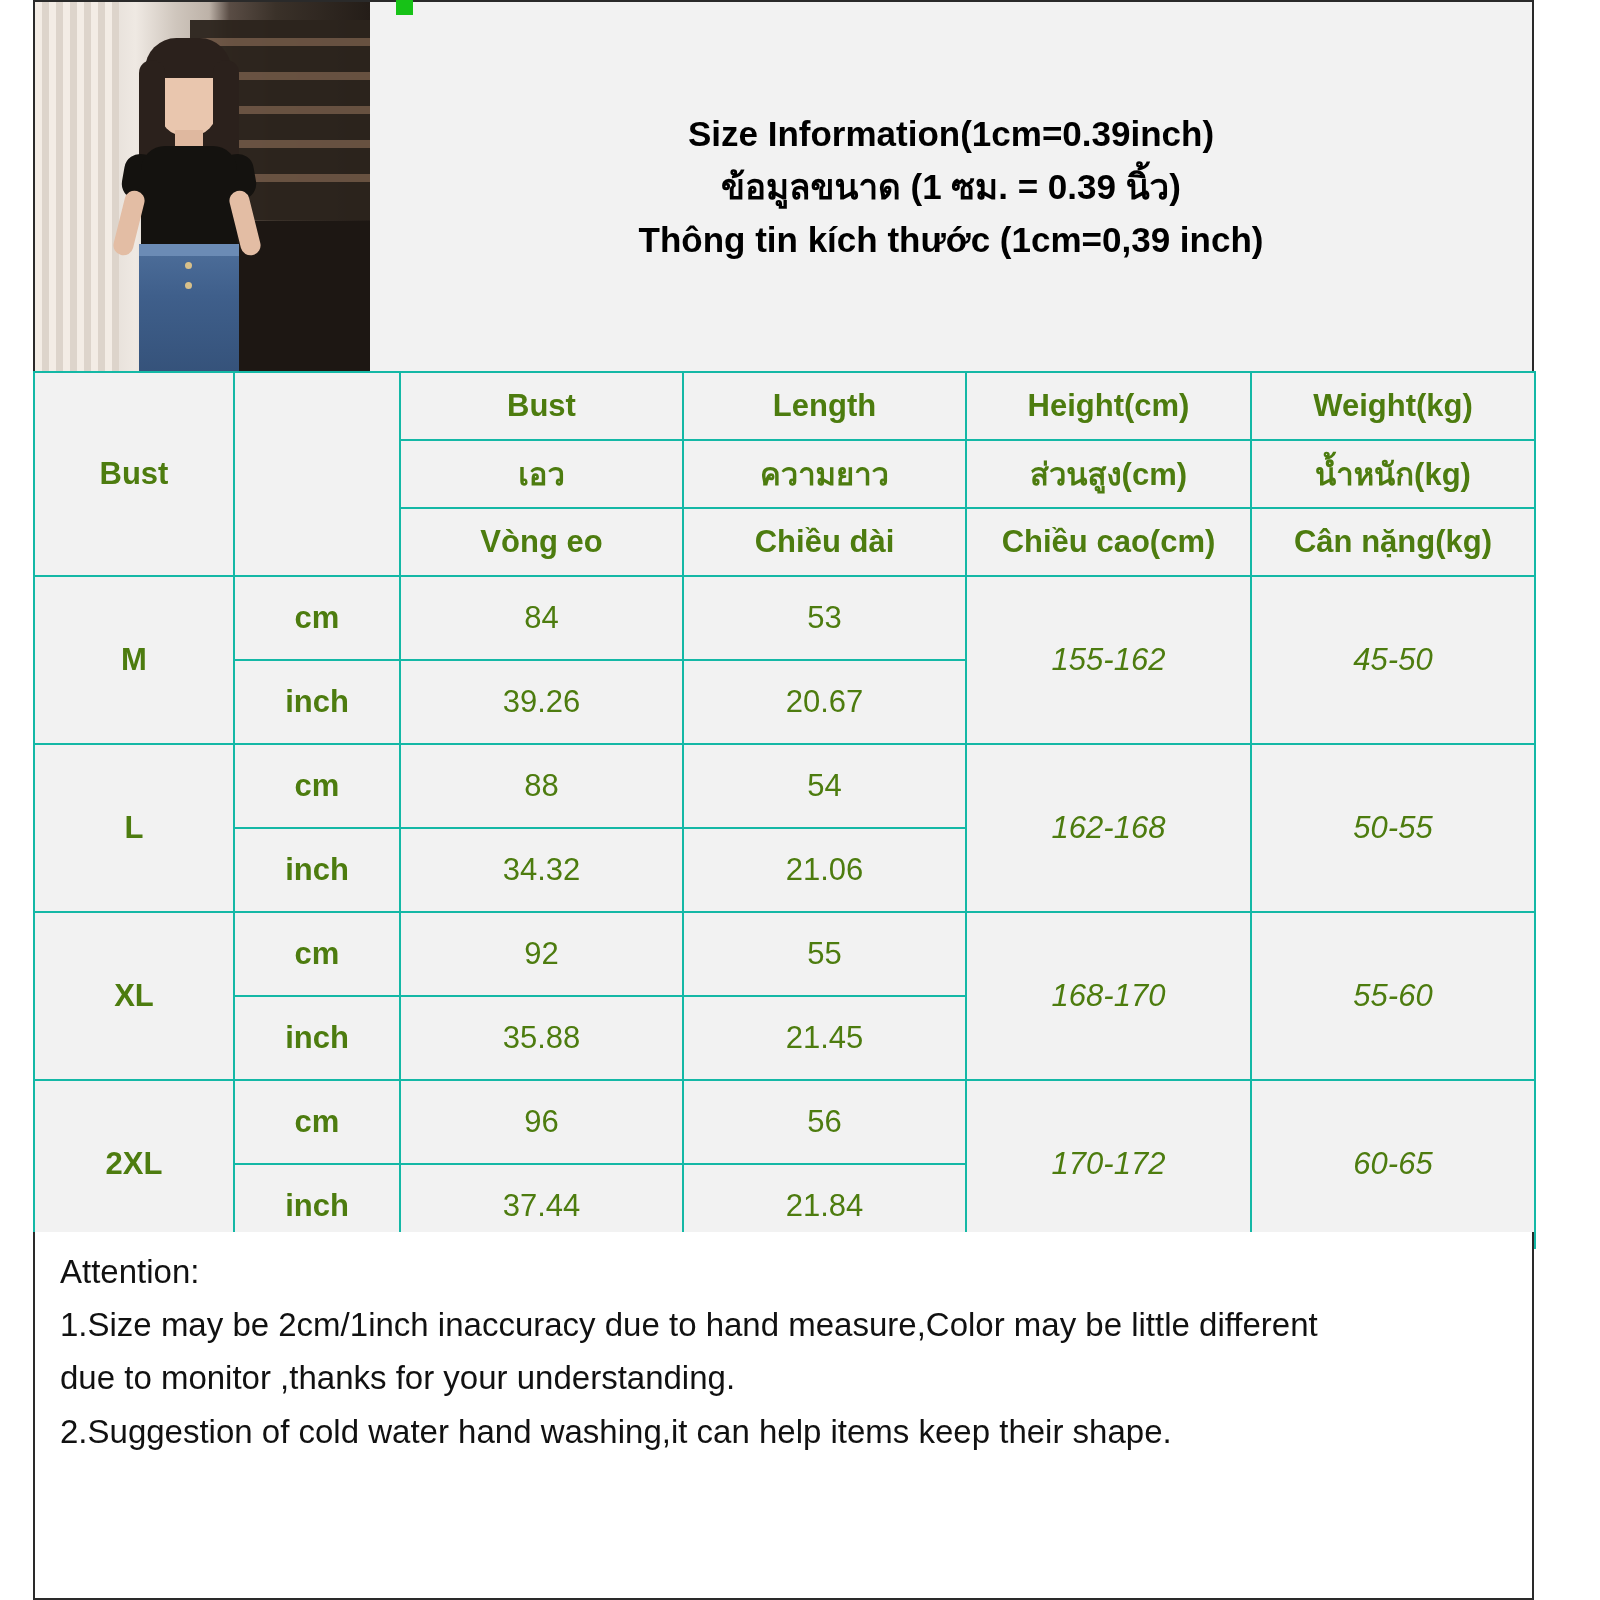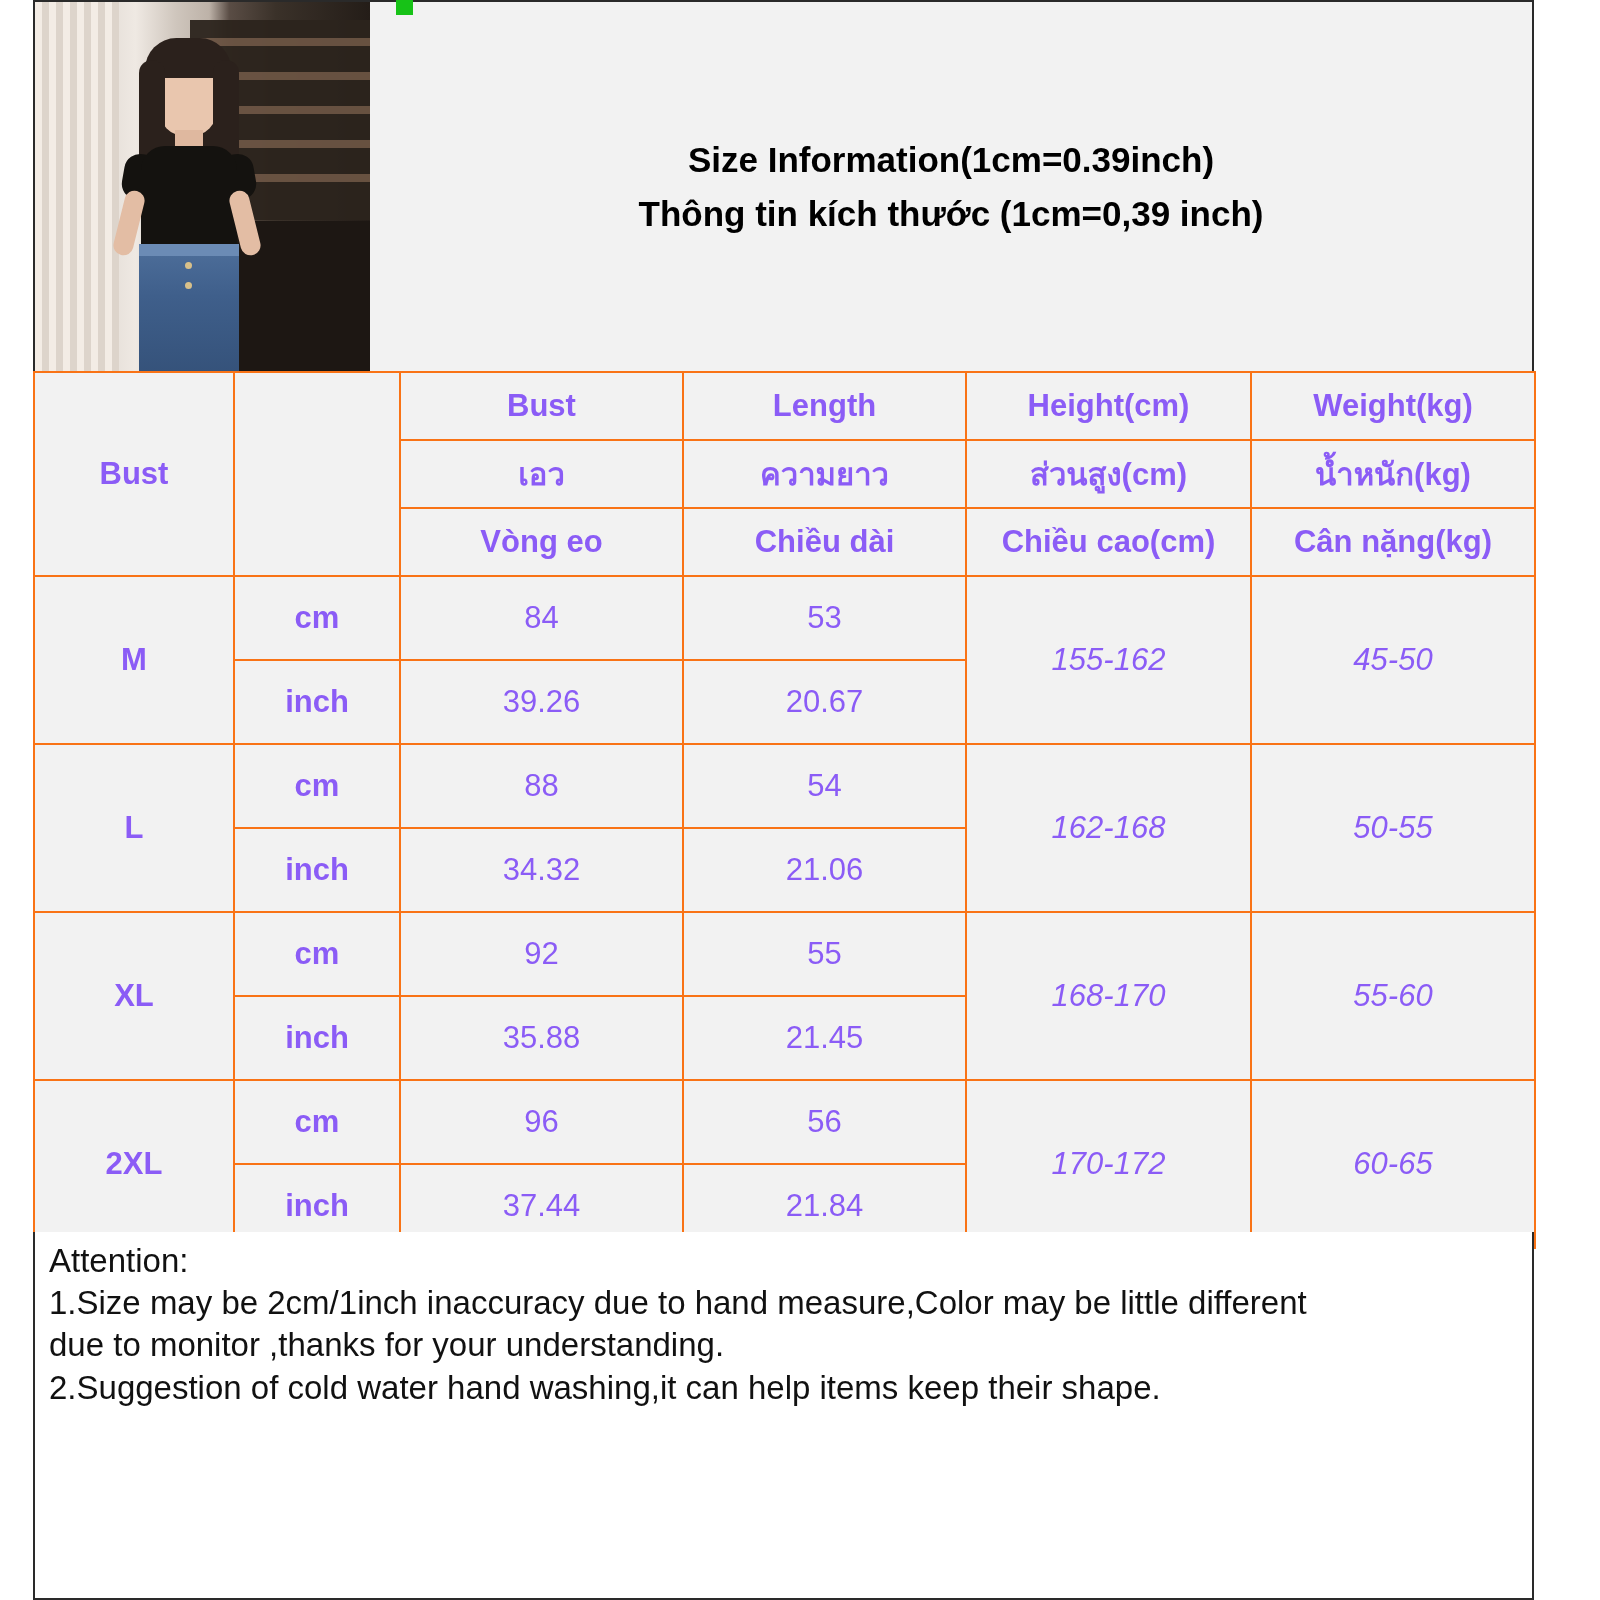--- a/index.html
+++ b/index.html
@@ -156,25 +156,25 @@
   table.size-table {
     position: absolute;
     left: 33px;
     top: 371px;
     width: 1501px;
     border-collapse: collapse;
     table-layout: fixed;
     background: #fff;
   }
   table.size-table td {
-    border: 2px solid #f97316;
+    border: 2px solid #14b8a6;
     text-align: center;
     vertical-align: middle;
     font-size: 31px;
-    color: #8b5cf6;
+    color: #4d7c0f;
     padding: 0;
     background: #f2f2f2;
   }
   td.hdr {
     font-weight: bold;
     height: 66px;
     background: #eceaea;
     font-size: 32px;
   }
   td.size-head {
@@ -210,21 +210,21 @@
     top: 1232px;
     width: 1501px;
     height: 368px;
     border: 2px solid #2a2a2a;
     border-top: none;
     box-sizing: border-box;
     background: #ffffff;
     padding: 8px 12px 0 14px;
   }
   .attention p {
-    margin: 0;
+    margin: 11px;
     font-size: 33px;
     line-height: 1.28;
     color: #111;
   }
 </style>
 </head>
 <body>
 
 <div class="page">
 
@@ -247,20 +247,21 @@
         <div class="ph-arm-l"></div>
         <div class="ph-arm-r"></div>
         <div class="ph-jeans"></div>
         <div class="ph-belt"></div>
         <div class="ph-btn1"></div>
         <div class="ph-btn2"></div>
       </div>
     </div>
     <div class="title-cell">
       <div class="title-line">Size Information(1cm=0.39inch)</div>
+      <div class="title-line">ข้อมูลขนาด (1 ซม. = 0.39 นิ้ว)</div>
       <div class="title-line">Thông tin kích thước (1cm=0,39 inch)</div>
     </div>
   </div>
   <div class="green-mark"></div>
 
   <table class="size-table">
     <colgroup>
       <col style="width:200px">
       <col style="width:166px">
       <col style="width:283px">

